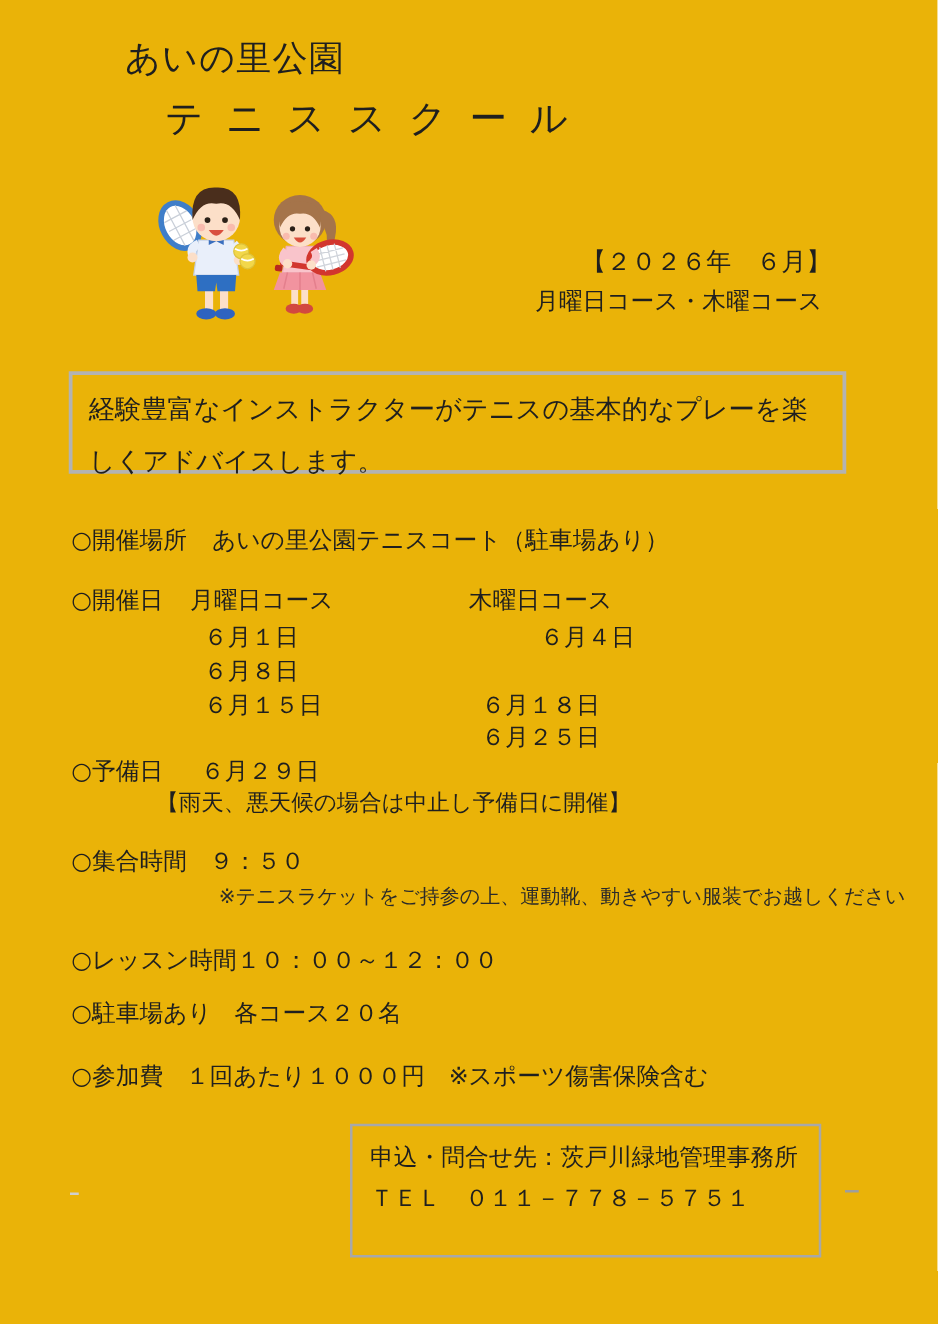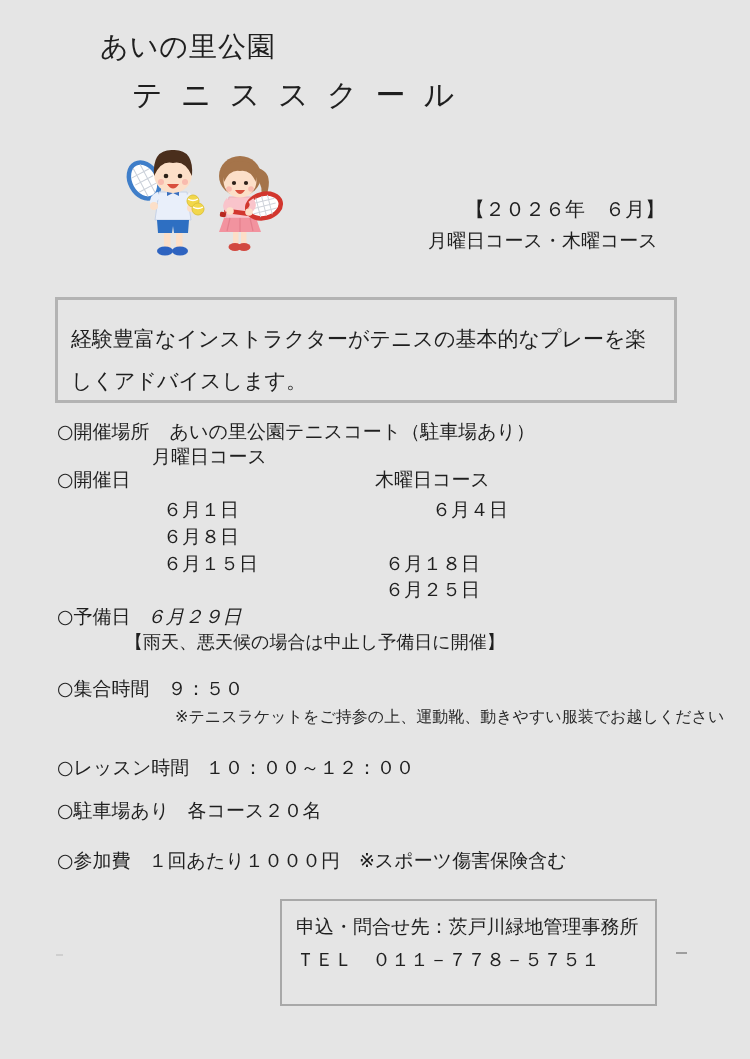--- a/index.html
+++ b/index.html
@@ -1,29 +1,29 @@
 <!DOCTYPE html>
 <html><head>
 <meta charset="utf-8">
 <style>
   html,body{margin:0;padding:0;background:#ffffff;}
   body{font-family:"DejaVu Sans","Liberation Sans",sans-serif;color:#1f1f1f;}
-  .page{position:relative;width:750px;height:1059px;background:#e5e5e5;overflow:hidden;}
+  .page{position:relative;width:750px;height:1059px;background:#eab308;overflow:hidden;}
   .abs{position:absolute;white-space:nowrap;}
 
   .park-name{left:100px;top:28px;font-size:28px;letter-spacing:1px;}
   .main-title{left:132px;top:75px;font-size:30px;letter-spacing:18px;font-weight:500;}
 
   .period{left:465px;top:196px;font-size:20px;}
   .courses-line{left:428px;top:228px;font-size:19px;}
 
   .illustration{left:112px;top:140px;width:185px;height:140px;}
 
   .desc-box{left:55px;top:297px;width:590px;height:64px;border:3px solid #b3b3b3;
-            padding:18px 13px;font-size:21px;line-height:42px;white-space:normal;}
+            padding:6px 13px;font-size:21px;line-height:42px;white-space:normal;}
 
   .line{font-size:19px;}
   .label{display:inline-block;}
   .note-small{font-size:16px;color:#2a2a2a;}
 
   .contact-box{left:280px;top:899px;width:345px;border:2px solid #a8a8a8;
                padding:9px 14px 28px 14px;font-size:19px;line-height:33px;}
 
   .stray{position:absolute;background:#9e9e9e;}
   .stray.light{background:#cfcfcf;}
@@ -122,47 +122,47 @@
 
   <div class="abs desc-box">
     <span>経験豊富なインストラクターがテニスの基本的なプレーを楽しくアドバイスします。</span>
   </div>
 
   <div class="abs line" style="left:57px;top:419px;">
     <span class="label">○開催場所</span><span style="margin-left:20px;font-family:Liberation Mono, monospace;">あいの里公園テニスコート（駐車場あり）</span>
   </div>
 
   <div class="abs line" style="left:57px;top:467px;">○開催日</div>
-  <div class="abs line" style="left:152px;top:444px;">月曜日コース</div>
+  <div class="abs line" style="left:152px;top:467px;">月曜日コース</div>
   <div class="abs line" style="left:375px;top:467px;">木曜日コース</div>
 
   <div class="abs line" style="left:163px;top:497px;">６月１日</div>
   <div class="abs line" style="left:385px;top:497px;margin-left:47px;">６月４日</div>
 
   <div class="abs line" style="left:163px;top:524px;">６月８日</div>
   <div class="abs line" style="left:385px;top:524px;"></div>
 
   <div class="abs line" style="left:163px;top:551px;">６月１５日</div>
   <div class="abs line" style="left:385px;top:551px;">６月１８日</div>
 
   <div class="abs line" style="left:163px;top:577px;"></div>
   <div class="abs line" style="left:385px;top:577px;">６月２５日</div>
 
   <div class="abs line" style="left:57px;top:604px;">
-    <span class="label">○予備日</span><span style="margin-left:16px;font-style:italic;">６月２９日</span>
+    <span class="label">○予備日</span><span style="margin-left:30px;">６月２９日</span>
   </div>
   <div class="abs line" style="left:125px;top:630px;font-size:18px;">【雨天、悪天候の場合は中止し予備日に開催】</div>
 
   <div class="abs line" style="left:57px;top:676px;">
     <span class="label">○集合時間</span><span style="margin-left:18px;">９：５０</span>
   </div>
   <div class="abs note-small" style="left:175px;top:707px;">※テニスラケットをご持参の上、運動靴、動きやすい服装でお越しください</div>
 
   <div class="abs line" style="left:57px;top:755px;">
-    <span class="label">○レッスン時間</span><span style="margin-left:16px;">１０：００～１２：００</span>
+    <span class="label">○レッスン時間</span><span style="margin-left:0;">１０：００～１２：００</span>
   </div>
 
   <div class="abs line" style="left:57px;top:798px;">
     <span class="label">○駐車場あり</span><span style="margin-left:18px;">各コース２０名</span>
   </div>
 
   <div class="abs line" style="left:57px;top:848px;">
     <span class="label">○参加費</span><span style="margin-left:18px;">１回あたり１０００円　※スポーツ傷害保険含む</span>
   </div>
 

